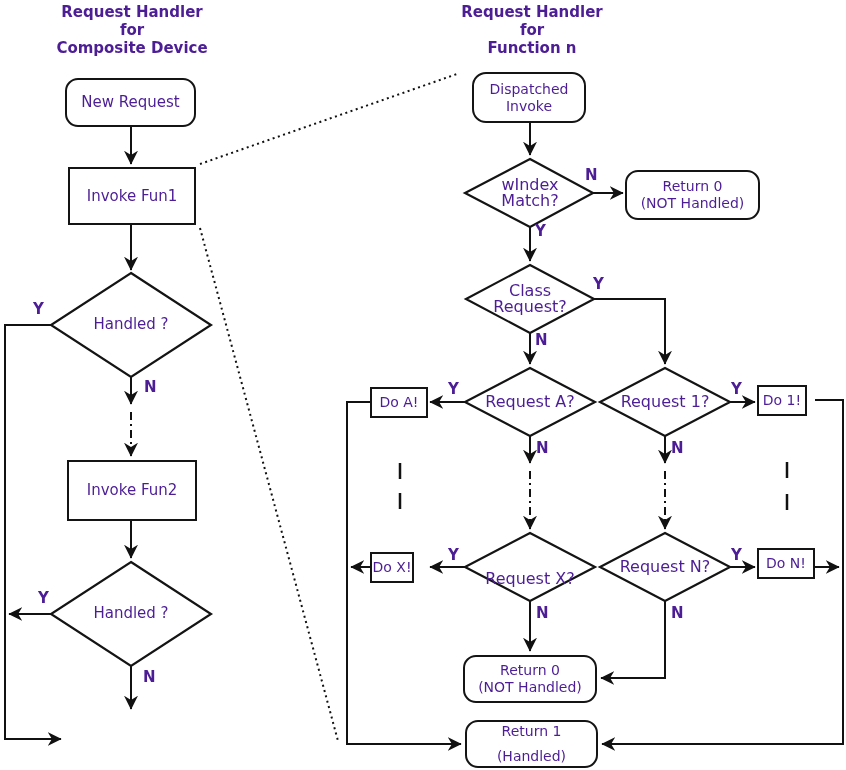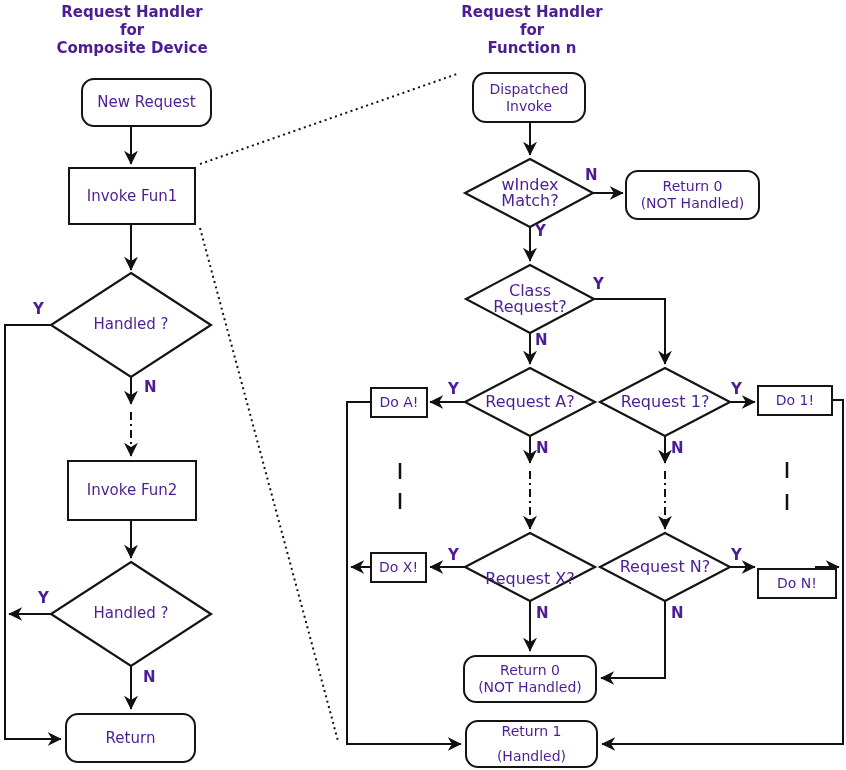--- a/index.html
+++ b/index.html
@@ -96,34 +96,31 @@
     <div>Request Handler</div>
     <div>for</div>
     <div>Composite Device</div>
   </div>
   <div class="title" style="left:422px;top:3px;">
     <div>Request Handler</div>
     <div>for</div>
     <div>Function n</div>
   </div>
 
-  <div class="node rounded" style="left:65px;top:78px;width:131px;height:49px;margin-left:16px;">
+  <div class="node rounded" style="left:65px;top:78px;width:131px;height:49px;">
     <span>New Request</span>
   </div>
   <div class="node" style="left:68px;top:167px;width:128px;height:58px;">
     <span>Invoke Fun1</span>
   </div>
   <div class="dlabel big" style="left:71px;top:316px;width:120px;">Handled ?</div>
   <div class="node" style="left:67px;top:460px;width:130px;height:61px;">
     <span>Invoke Fun2</span>
   </div>
   <div class="dlabel big" style="left:71px;top:605px;width:120px;">Handled ?</div>
-  <div class="node rounded" style="left:65px;top:713px;width:131px;height:50px;">
-    <span>Return</span>
-  </div>
 
   <div class="node rounded sm" style="left:472px;top:72px;width:114px;height:51px;border-radius:14px;">
     <span>Dispatched</span>
     <span>Invoke</span>
   </div>
 
   <div class="dlabel" style="left:480px;top:177px;width:100px;">
     <div>wIndex</div>
     <div>Match?</div>
   </div>
@@ -139,27 +136,27 @@
   </div>
 
   <div class="dlabel" style="left:470px;top:394px;width:120px;">Request A?</div>
   <div class="dlabel" style="left:605px;top:394px;width:120px;">Request 1?</div>
   <div class="dlabel" style="left:470px;top:559px;width:120px;margin-top:12px;">Request X?</div>
   <div class="dlabel" style="left:605px;top:559px;width:120px;">Request N?</div>
 
   <div class="node sm" style="left:370px;top:387px;width:58px;height:31px;">
     <span>Do A!</span>
   </div>
-  <div class="node sm" style="left:757px;top:385px;width:76px;height:31px;">
+  <div class="node sm" style="left:757px;top:385px;width:50px;height:31px;">
     <span>Do 1!</span>
   </div>
-  <div class="node sm" style="left:370px;top:552px;width:57px;height:31px;">
+  <div class="node sm" style="left:370px;top:552px;width:44px;height:31px;">
     <span>Do X!</span>
   </div>
-  <div class="node sm" style="left:757px;top:568px;width:80px;height:31px;">
+  <div class="node sm" style="left:757px;top:548px;width:58px;height:31px;">
     <span>Do N!</span>
   </div>
 
   <div class="node rounded sm" style="left:463px;top:655px;width:134px;height:48px;">
     <span>Return 0</span>
     <span>(NOT Handled)</span>
   </div>
   <div class="node rounded sm" style="left:465px;top:720px;width:133px;height:48px;gap:8px;">
     <span>Return 1</span>
     <span>(Handled)</span>

